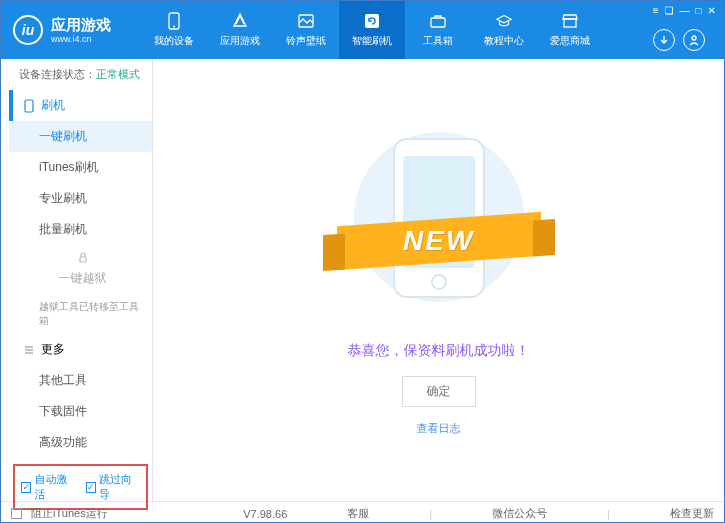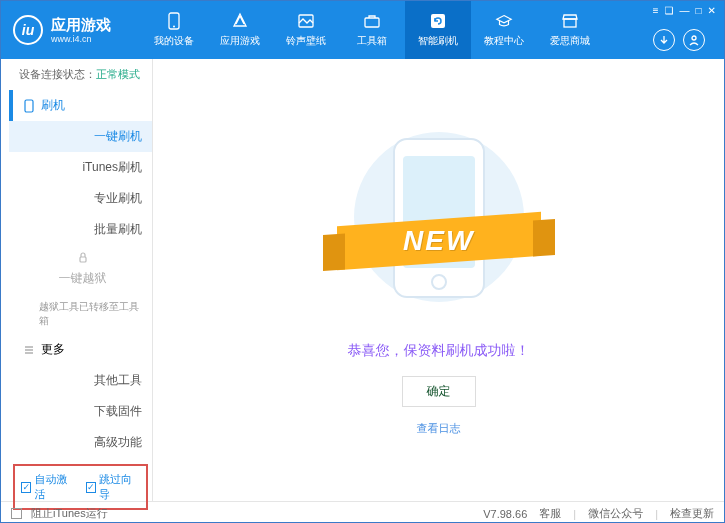--- a/index.html
+++ b/index.html
@@ -20,48 +20,48 @@
 .circ-controls { display: flex; gap: 8px; }
 .circ { width: 22px; height: 22px; border: 1.5px solid #fff; border-radius: 50%; display: flex; align-items: center; justify-content: center; font-size: 11px; cursor: pointer; }
 .body { display: flex; height: 442px; }
 .sidebar { width: 152px; border-right: 1px solid #e5e5e5; display: flex; flex-direction: column; font-size: 12px; color: #555; padding-left: 8px; }
 .conn-status { padding: 8px 10px; font-size: 11px; color: #666; }
 .conn-status .mode { color: #2a8; }
 .side-section { }
 .side-header { padding: 7px 10px; display: flex; align-items: center; gap: 6px; color: #1b8ae5; border-left: 4px solid #1b8ae5; cursor: pointer; }
 .side-header.gray { color: #aaa; border-left-color: transparent; flex-direction: column; }
 .side-header.plain { color: #000000; border-left-color: transparent; }
-.side-item { padding: 7px 10px 7px 30px; cursor: pointer; text-align: right; }
+.side-item { padding: 7px 10px 7px 30px; cursor: pointer; }
 .side-item.active { background: #e8f3fd; color: #1b8ae5; }
 .side-note { padding: 6px 10px 6px 30px; font-size: 10px; color: #999; line-height: 1.4; }
 .checks { border: 2px solid #d9534f; margin: 6px 4px; padding: 6px; display: flex; gap: 10px; font-size: 11px; }
 .check { display: flex; align-items: center; gap: 3px; color: #1b8ae5; cursor: pointer; }
 .chkbox { width: 11px; height: 11px; border: 1px solid #1b8ae5; display: inline-flex; align-items: center; justify-content: center; font-size: 9px; line-height: 1; }
 .device { padding: 6px 10px; }
 .device-name { color: #1b8ae5; font-size: 12px; display: flex; align-items: center; gap: 4px; }
 .spacer { flex: 1; }
 .main { flex: 1; display: flex; flex-direction: column; align-items: center; justify-content: center; position: relative; }
 .illus { position: relative; width: 240px; height: 200px; }
 .circle-bg { position: absolute; width: 170px; height: 170px; border-radius: 50%; background: #e8f3fb; left: 35px; top: 8px; }
 .phone { position: absolute; width: 92px; height: 160px; background: #fff; border-radius: 14px; left: 74px; top: 14px; border: 2px solid #d8e6f2; }
 .phone::after { content: ""; position: absolute; bottom: 6px; left: 50%; transform: translateX(-50%); width: 12px; height: 12px; border: 2px solid #d8e6f2; border-radius: 50%; }
 .phone-screen { position: absolute; top: 16px; left: 8px; right: 8px; bottom: 28px; background: #dcf0fa; border-radius: 4px; }
 .banner { position: absolute; top: 95px; left: 18px; width: 204px; height: 44px; background: #ffb21e; transform: skewY(-4deg); display: flex; align-items: center; justify-content: center; }
 .banner::before, .banner::after { content: ""; position: absolute; top: 8px; width: 22px; height: 36px; background: #e09410; }
 .banner::before { left: -14px; }
 .banner::after { right: -14px; }
 .banner-text { font-size: 28px; font-weight: 900; color: #fff; font-style: italic; letter-spacing: 2px; transform: skewY(4deg); text-shadow: 1px 1px 0 rgba(0,0,0,0.15); }
 .msg { font-size: 14px; color: #8b5cf6; margin-top: 18px; }
-.ok-btn { margin-top: 16px; border: 1px solid #ddd; background: #fff; padding: 6px 24px; font-size: 12px; color: #14532d; cursor: pointer; }
+.ok-btn { margin-top: 16px; border: 1px solid #ddd; background: #fff; padding: 6px 24px; font-size: 12px; color: #737373; cursor: pointer; }
 .log-link { margin-top: 14px; font-size: 11px; color: #4a90e2; cursor: pointer; }
 .footer { height: 24px; border-top: 1px solid #e5e5e5; display: flex; align-items: center; font-size: 11px; color: #666; padding: 0 10px; }
 .footer .chkbox { border-color: #999; color: #999; }
 .footer-spacer { flex: 1; }
 .footer-right { display: flex; gap: 12px; align-items: center; }
-.footer-right span { cursor: pointer; }
+.footer-right span { cursor: pointer; margin-left: 48px; }
 .sep { color: #ccc; }
 svg { display: block; }
 </style>
 </head>
 <body>
 
 <div class="header">
   <div class="brand">
     <div class="brand-logo">iu</div>
     <div class="brand-text">
@@ -89,38 +89,38 @@
     </div>
     <div class="nav-item">
       <span class="nav-icon">
           <svg width="18" height="16" viewBox="0 0 18 16">
             <rect x="2" y="2" width="14" height="12" rx="1" fill="none" stroke="#fff" stroke-width="1.3"></rect>
             <path d="M2 10 L6 6 L10 10 L13 7 L16 10" fill="none" stroke="#fff" stroke-width="1.3"></path>
           </svg>
         </span>
       <span>铃声壁纸</span>
     </div>
-    <div class="nav-item">
-      <span class="nav-icon">
-          <svg width="18" height="16" viewBox="0 0 18 16">
-            <rect x="2" y="5" width="14" height="9" rx="1" fill="none" stroke="#fff" stroke-width="1.3"></rect>
-            <path d="M6 5 V3 H12 V5" fill="none" stroke="#fff" stroke-width="1.3"></path>
-          </svg>
-        </span>
-      <span>工具箱</span>
-    </div>
     <div class="nav-item active">
       <span class="nav-icon">
           <svg width="18" height="18" viewBox="0 0 18 18">
             <rect x="2" y="2" width="14" height="14" rx="2" fill="#fff"></rect>
             <path d="M6 9 A3 3 0 1 1 9 12" fill="none" stroke="#1b8ae5" stroke-width="1.5"></path>
             <path d="M6 6 L6 9 L9 9" fill="none" stroke="#1b8ae5" stroke-width="1.5"></path>
           </svg>
         </span>
       <span>智能刷机</span>
+    </div>
+    <div class="nav-item">
+      <span class="nav-icon">
+          <svg width="18" height="16" viewBox="0 0 18 16">
+            <rect x="2" y="5" width="14" height="9" rx="1" fill="none" stroke="#fff" stroke-width="1.3"></rect>
+            <path d="M6 5 V3 H12 V5" fill="none" stroke="#fff" stroke-width="1.3"></path>
+          </svg>
+        </span>
+      <span>工具箱</span>
     </div>
     <div class="nav-item">
       <span class="nav-icon">
           <svg width="20" height="16" viewBox="0 0 20 16">
             <path d="M10 2 L18 6 L10 10 L2 6 Z" fill="none" stroke="#fff" stroke-width="1.3"></path>
             <path d="M5 8 V12 Q10 15 15 12 V8" fill="none" stroke="#fff" stroke-width="1.3"></path>
           </svg>
         </span>
       <span>教程中心</span>
     </div>

